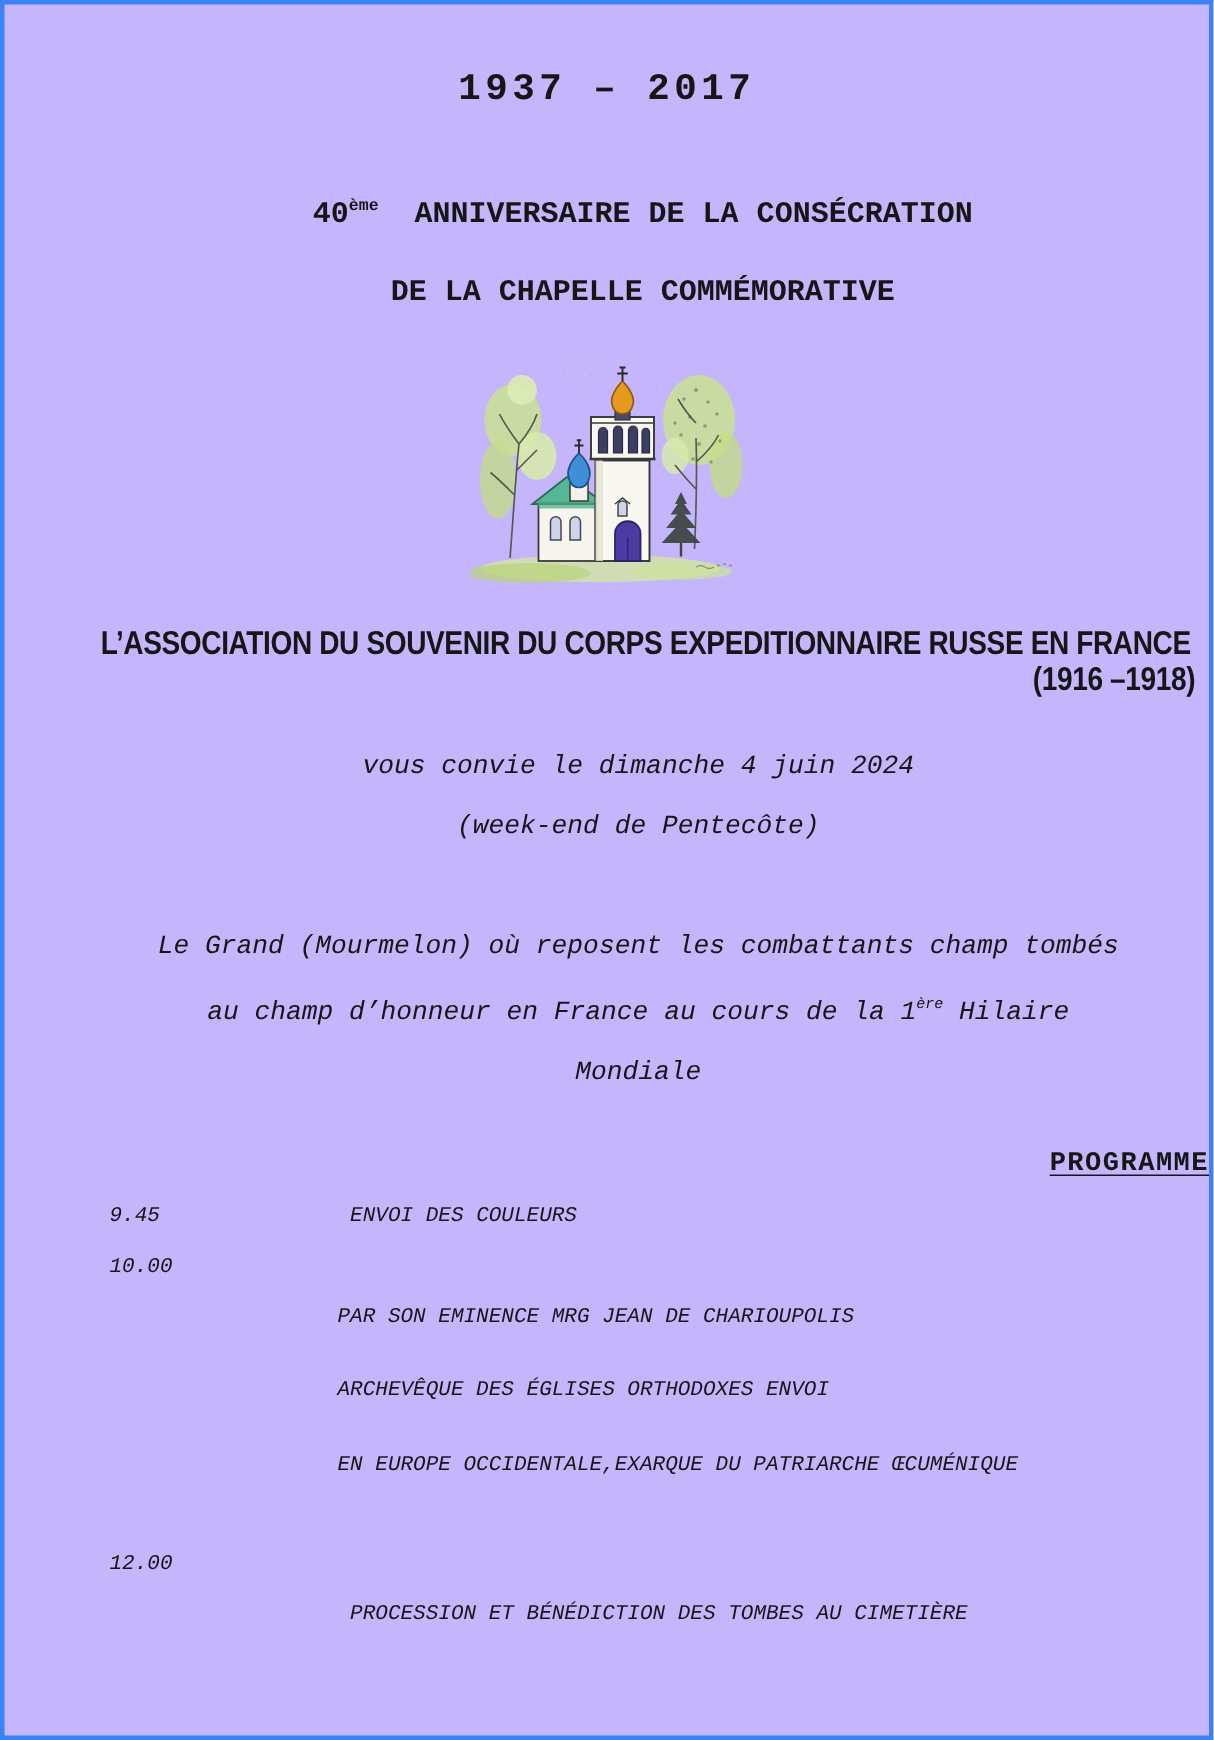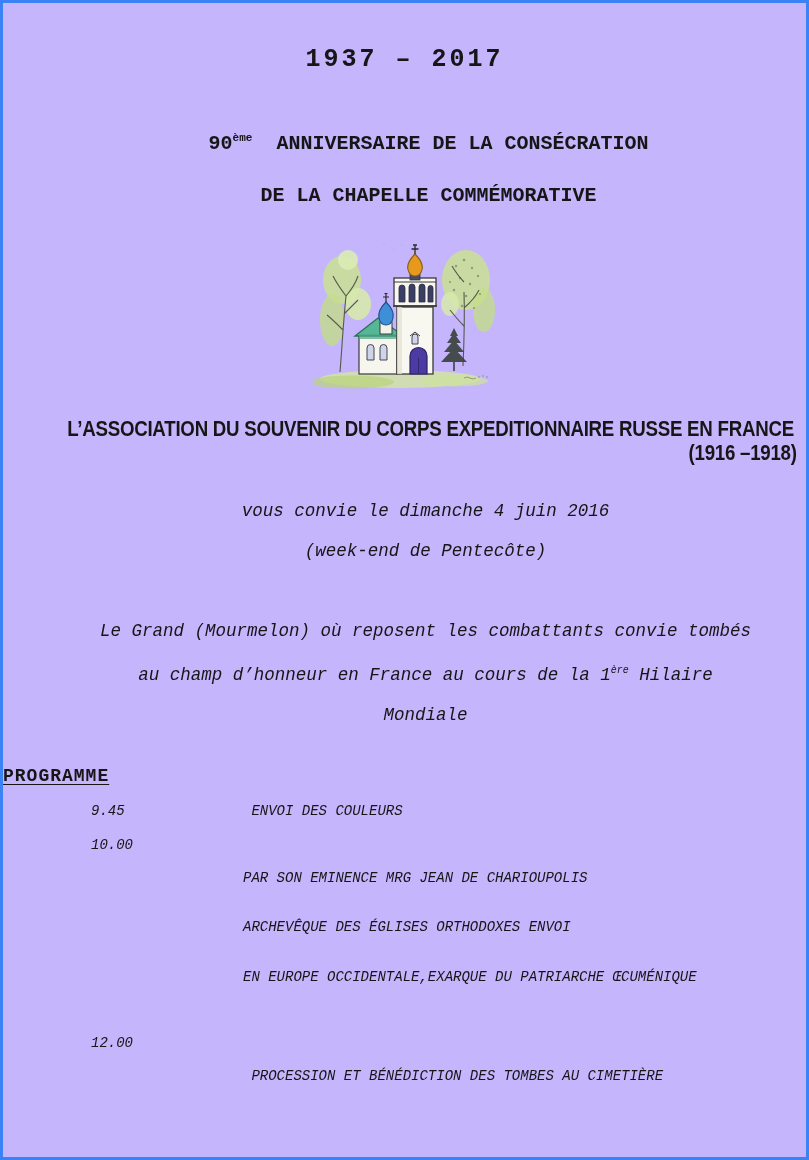--- a/index.html
+++ b/index.html
@@ -39,44 +39,44 @@
   .assoc .squeeze{display:inline-block;transform:scaleX(0.85);transform-origin:50% 50%;white-space:pre;}
 
   .invite{
     margin-top:16px;text-align:center;
     font-family:"Liberation Mono","DejaVu Sans Mono",monospace;
     font-style:italic;font-size:17.5px;line-height:20px;white-space:pre-wrap;
   }
   .invite sup{font-size:10px;vertical-align:7px;}
 
   .prog-title{
-    margin-top:21px;text-align:left;
+    margin-top:21px;text-align:right;
     font-family:"Liberation Mono","DejaVu Sans Mono",monospace;
     font-weight:700;font-size:18px;letter-spacing:1px;
     text-decoration:underline;text-underline-offset:3px;
   }
 
   .prog{
     margin:17px 62px 0 70px;
     font-family:"Liberation Mono","DejaVu Sans Mono",monospace;
     font-style:italic;font-size:14px;line-height:16.5px;
   }
-  .row{display:flex;margin-bottom:17px;margin-left:18px;}
+  .row{display:flex;margin-bottom:17px;}
   .row .t{width:152px;flex:0 0 152px;white-space:pre-wrap;}
   .row .d{flex:1;white-space:pre-wrap;}
 </style>
 </head>
 <body>
 
 <div class="sheet">
 
   <div class="years">1937 – 2017</div>
 
   <div class="ann">
-    <span>90</span><sup>ème</sup><span>  ANNIVERSAIRE DE LA CONSÉCRATION</span><br>
+    <span>40</span><sup>ème</sup><span>  ANNIVERSAIRE DE LA CONSÉCRATION</span><br>
     <span>DE LA CHAPELLE COMMÉMORATIVE</span>
   </div>
 
   <div class="chapel-wrap">
     <svg width="182" height="152" viewBox="0 0 182 152">
 
       <ellipse cx="86" cy="141" rx="80" ry="9" fill="#d5e6a1" opacity="0.8"></ellipse>
       <ellipse cx="38" cy="144" rx="42" ry="6.5" fill="#b9d47d" opacity="0.75"></ellipse>
       <ellipse cx="140" cy="143" rx="34" ry="5.5" fill="#cfe29a" opacity="0.7"></ellipse>
 
@@ -158,24 +158,24 @@
       <path d="M150 140 q3 -2 6 0 q3 2 6 0 M164 139 h2 M168 138 h2 M172 139 h2" stroke="#8f8f80" stroke-width="0.9" fill="none"></path>
     </svg>
   </div>
 
   <div class="assoc">
     <span class="squeeze">L’ASSOCIATION DU SOUVENIR DU CORPS EXPEDITIONNAIRE RUSSE EN FRANCE</span><br>
     <span class="squeeze">(1916 –1918)</span>
   </div>
 
   <div class="invite">
-    <span>vous convie le dimanche 4 juin 2016</span><br>
+    <span>vous convie le dimanche 4 juin 2024</span><br>
     <span>(week-end de Pentecôte)</span><br>
     <br>
-    <span>Le Grand (Mourmelon) où reposent les combattants convie tombés</span><br>
+    <span>Le Grand (Mourmelon) où reposent les combattants champ tombés</span><br>
     <span>au champ d’honneur en France au cours de la 1</span><sup>ère</sup><span> Hilaire</span><br>
     <span>Mondiale</span>
   </div>
 
   <div class="prog-title">PROGRAMME</div>
 
   <div class="prog">
 
     <div class="row">
       <div class="t">9.45</div>

